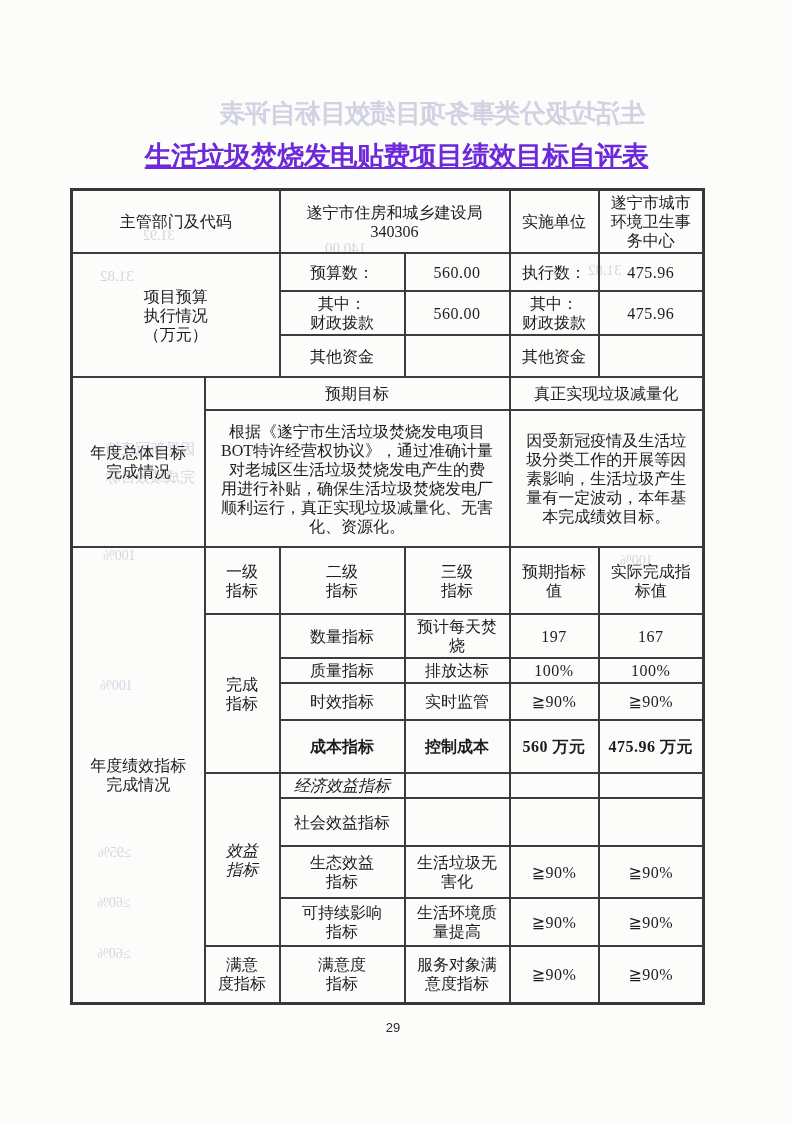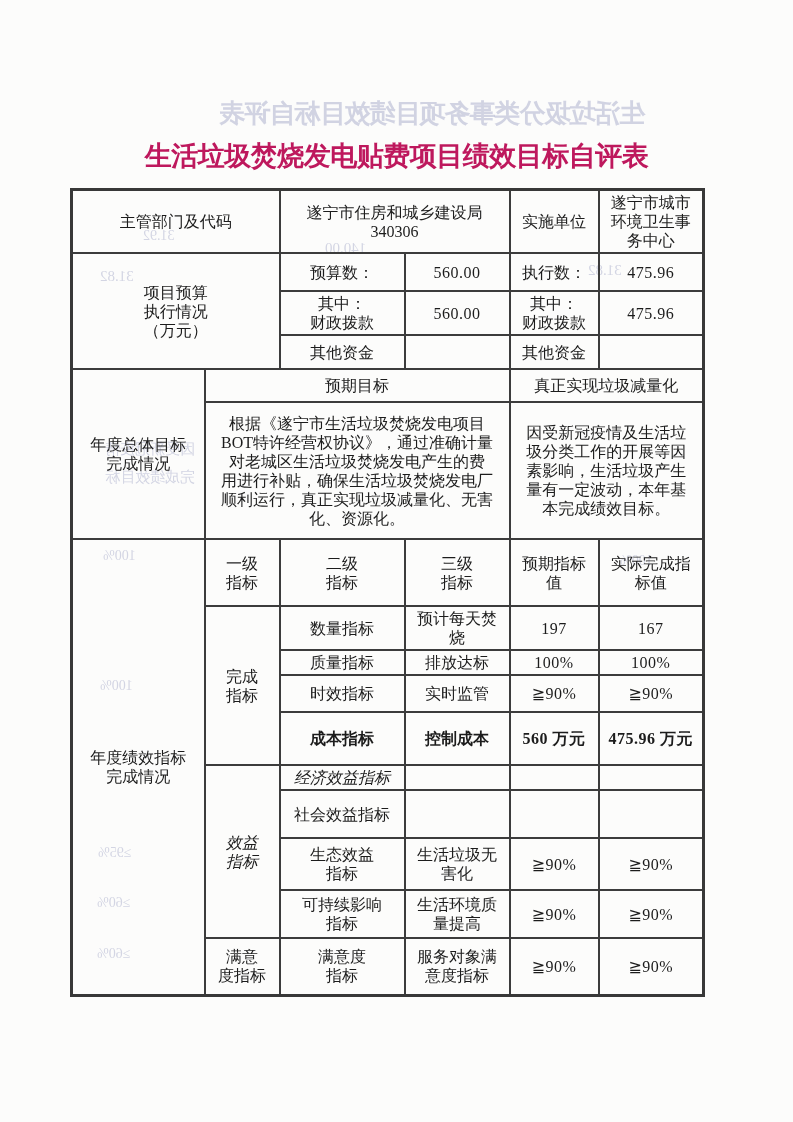--- a/index.html
+++ b/index.html
@@ -48,21 +48,22 @@
 
   
   .title {
     position: absolute;
     top: 138px; left: 0; width: 100%;
     text-align: center;
     font-family: "Liberation Sans", "DejaVu Sans", sans-serif;
     font-weight: bold;
     font-size: 27px;
     letter-spacing: -0.5px;
-    color: #be185d;
+    color: #6d28d9;
+    text-decoration: underline;
   }
 
   table.eval {
     position: absolute;
     left: 70px; top: 188px;
     width: 632px;
     border-collapse: collapse;
     table-layout: fixed;
     border: 3px solid #383838;
   }
@@ -78,21 +79,21 @@
   }
   td.lbl { font-size: 17px; line-height: 22px; }
   td.para { font-size: 17px; text-align: center; }
   td.para-left  { line-height: 22px; }
   td.para-right { line-height: 26px; }
   td.num { letter-spacing: 0.5px; }
 
   tr.rA  td { height: 63px; }
   tr.rB1 td { height: 38px; }
   tr.rB2 td { height: 39px; }
-  tr.rB3 td { height: 34px; margin-left: 8px; }
+  tr.rB3 td { height: 42px; margin-left: 8px; }
   tr.rC1 td { height: 33px; }
   tr.rC2 td { height: 137px; }
   tr.rD0 td { height: 67px; }
   tr.rD1 td { height: 44px; }
   tr.rD2 td { height: 24px; }
   tr.rD3 td { height: 37px; }
   tr.rD4 td { height: 53px; font-weight: bold; }
   tr.rD5 td { height: 14px; font-style: italic; }
   tr.rD6 td { height: 48px; }
   tr.rD7 td { height: 52px; }
@@ -273,14 +274,15 @@
         <td>满意度
 指标</td>
         <td>服务对象满
 意度指标</td>
         <td class="num">≧90%</td>
         <td class="num">≧90%</td>
       </tr>
     </tbody>
   </table>
 
+  <div class="pageno">29</div>
 
 </div>
 
 </body></html>

